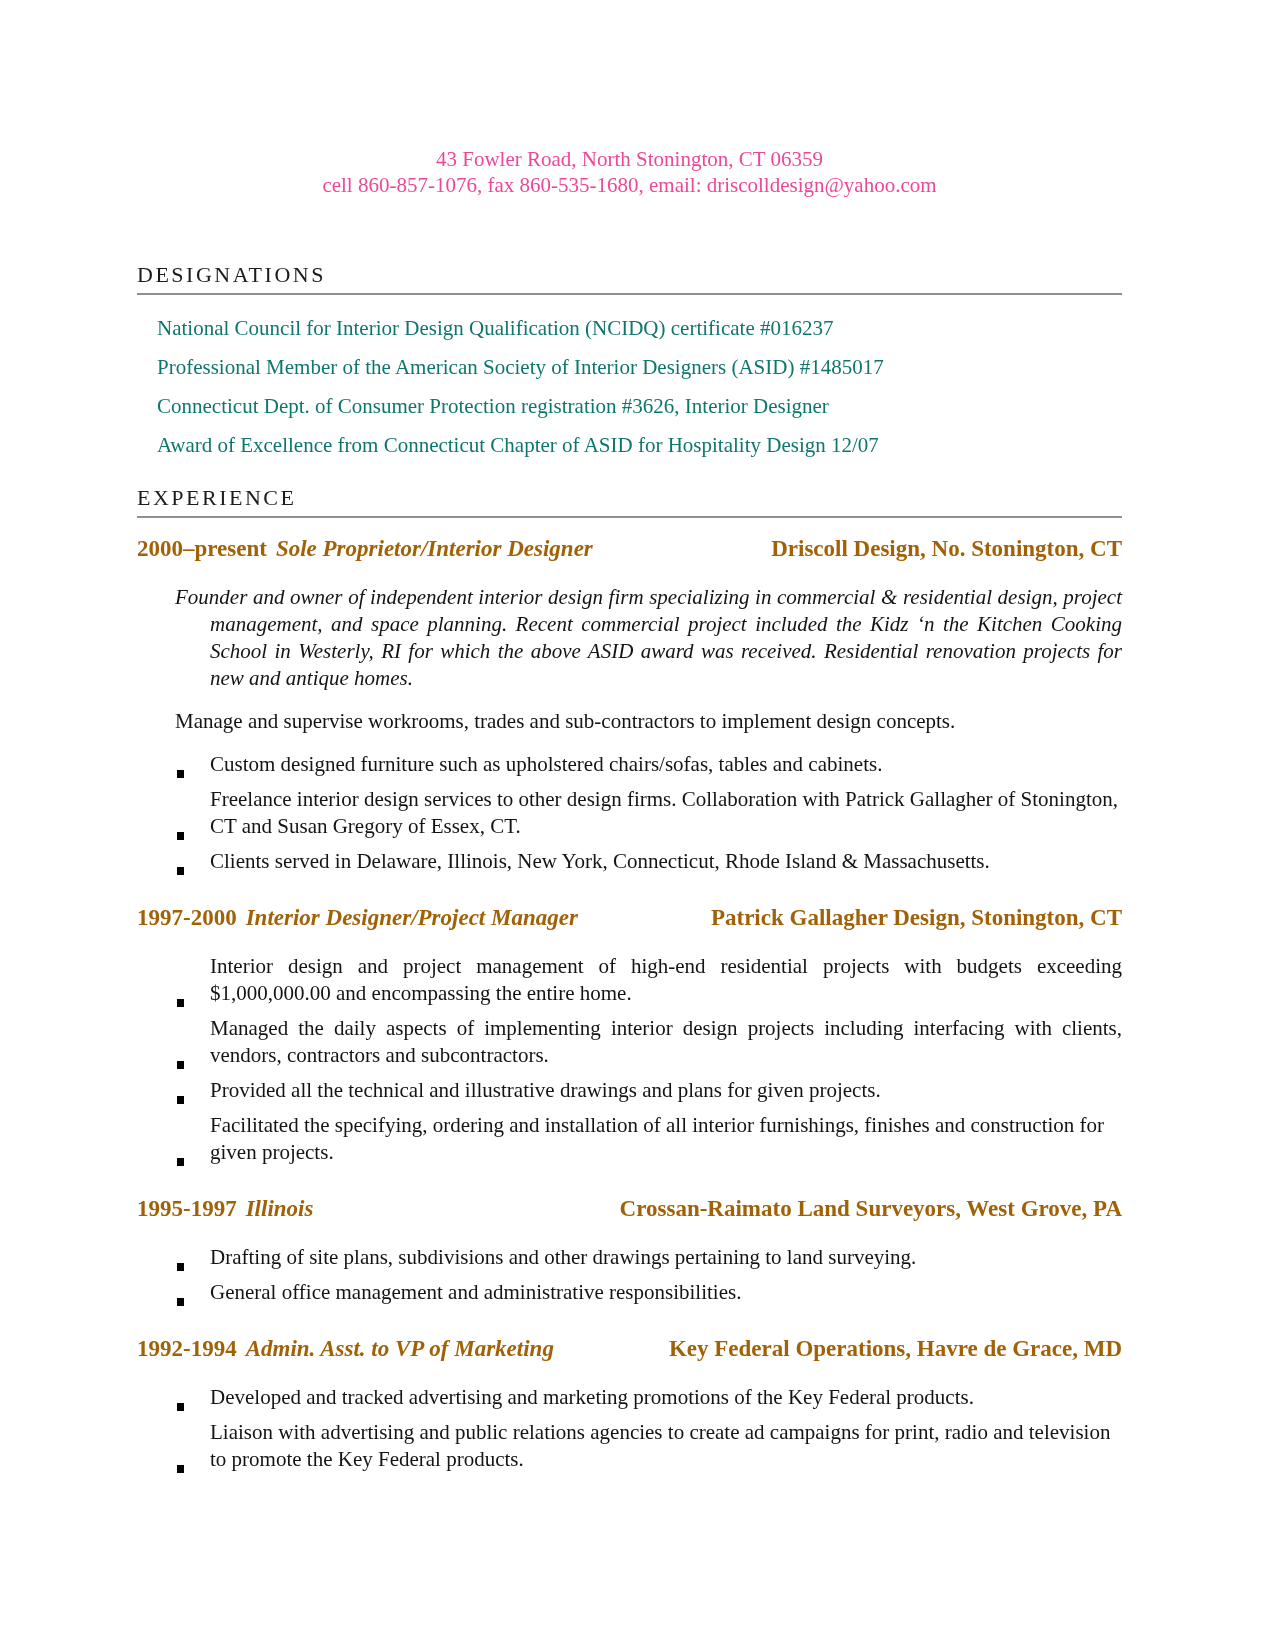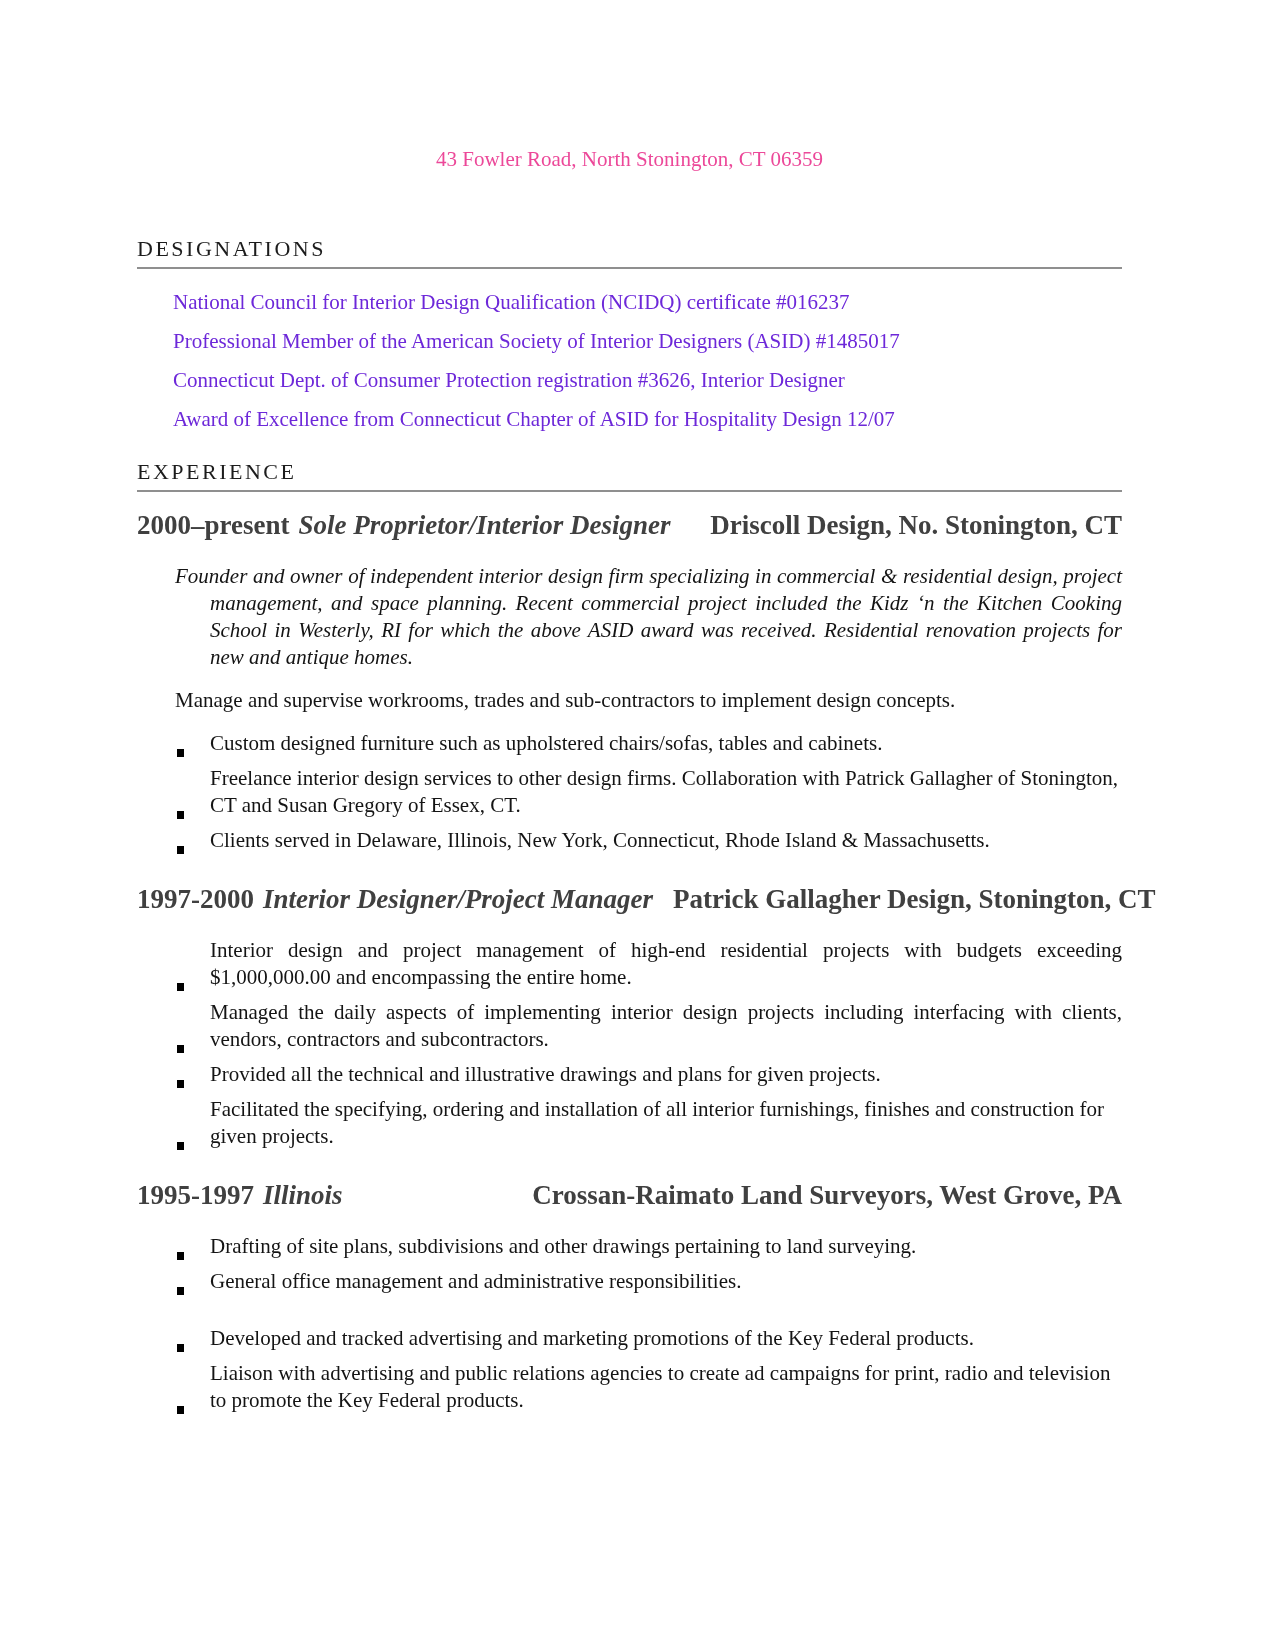--- a/index.html
+++ b/index.html
@@ -47,37 +47,37 @@
   }
   .sec-rule {
     height: 2px;
     background: #8f8f8f;
     margin-top: 5px;
   }
 
   
   .desig-list { margin-top: 20px; }
   .desig-item {
-    margin-left: 36px;
+    margin-left: 20px;
     font-size: 21px;
     line-height: 27px;
     margin-bottom: 12px;
-    color: #6d28d9;
+    color: #0f766e;
   }
 
   
   .job { margin-top: 30px; }
   .job.first { margin-top: 18px; }
   .job-head {
     display: flex;
     justify-content: space-between;
     align-items: baseline;
-    font-size: 27px;
+    font-size: 23px;
     font-weight: bold;
-    color: #404040;
+    color: #a16207;
   }
   .job-dates { white-space: nowrap; }
   .job-title {
     font-style: italic;
     margin-left: 9px;
     white-space: nowrap;
   }
   .job-company {
     margin-left: 20px;
     white-space: nowrap;
@@ -119,20 +119,21 @@
   }
   .bullet .btxt { flex: 1; }
 </style>
 </head>
 <body>
 
 <div class="page">
 
   <div class="hdr">
     <div class="hdr-line">43 Fowler Road, North Stonington, CT 06359</div>
+    <div class="hdr-line">cell 860-857-1076, fax 860-535-1680, email: driscolldesign@yahoo.com</div>
   </div>
 
   <div class="section">
     <div class="sec-title">DESIGNATIONS</div>
     <div class="sec-rule"></div>
     <div class="desig-list">
       <div class="desig-item">National Council for Interior Design Qualification (NCIDQ) certificate #016237</div>
       <div class="desig-item">Professional Member of the American Society of Interior Designers (ASID) #1485017</div>
       <div class="desig-item">Connecticut Dept. of Consumer Protection registration #3626, Interior Designer</div>
       <div class="desig-item">Award of Excellence from Connecticut Chapter of ASID for Hospitality Design 12/07</div>
@@ -226,20 +227,26 @@
         <div class="bullet">
           <span class="marker-cell">
               <span class="sq"></span>
             </span>
           <span class="btxt">General office management and administrative responsibilities.</span>
         </div>
       </div>
     </div>
 
     <div class="job">
+      <div class="job-head">
+        <span>
+          <span class="job-dates">1992-1994</span><span class="job-title">Admin. Asst. to VP of Marketing</span>
+        </span>
+        <span class="job-company">Key Federal Operations, Havre de Grace, MD</span>
+      </div>
       <div class="job-body">
         <div class="bullet">
           <span class="marker-cell">
               <span class="sq"></span>
             </span>
           <span class="btxt">Developed and tracked advertising and marketing promotions of the Key Federal products.</span>
         </div>
         <div class="bullet">
           <span class="marker-cell">
               <span class="sq"></span>

